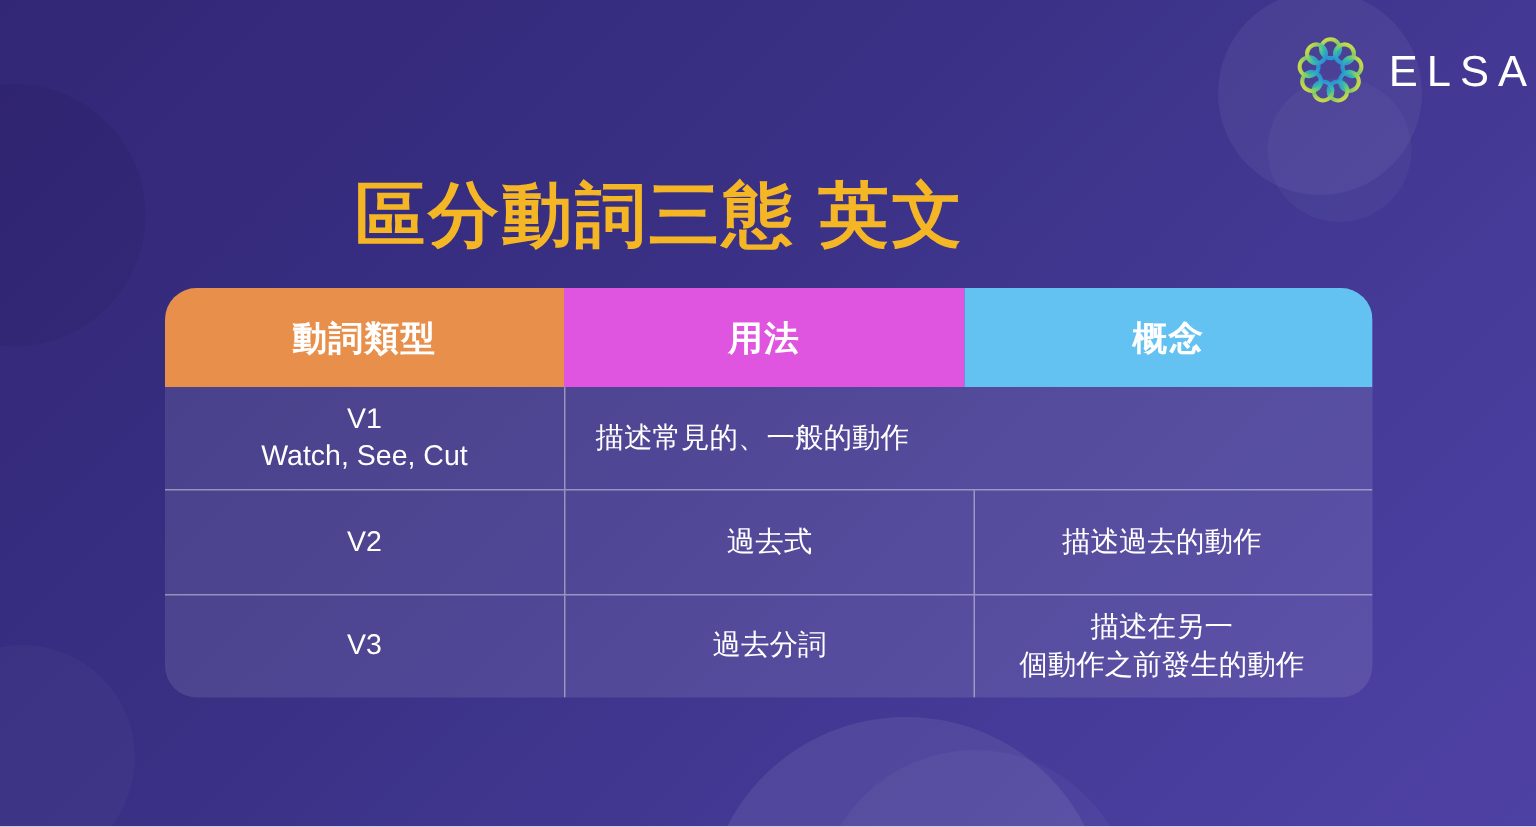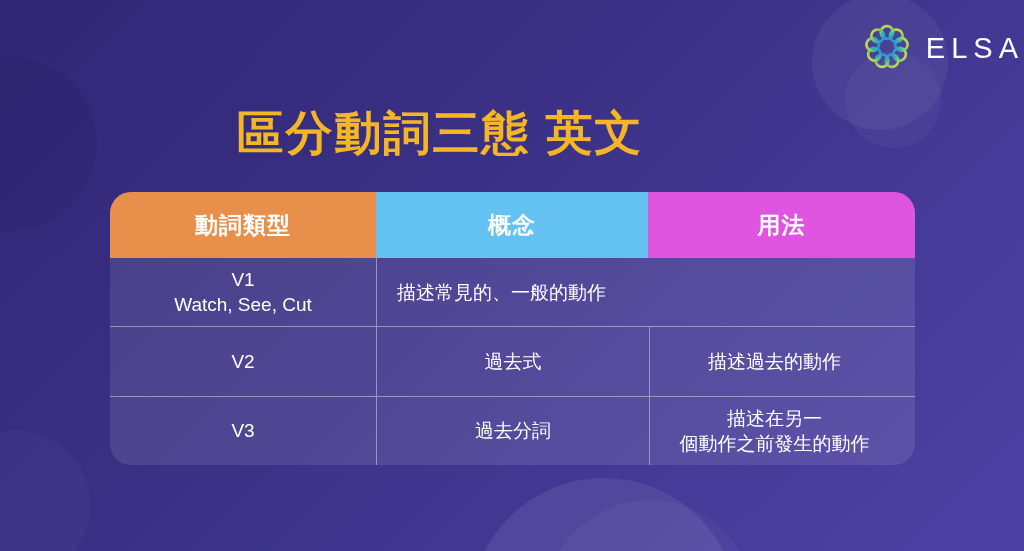--- a/index.html
+++ b/index.html
@@ -92,21 +92,21 @@
     letter-spacing: 6px;
     font-weight: 400;
     line-height: 1;
     padding-top: 2px;
   }
 
   
   #page-title {
     position: absolute;
     left: 0;
-    top: 102px;
+    top: 112px;
     width: 880px;
     text-align: center;
     color: #f5b626;
     font-size: 47px;
     font-weight: bold;
     letter-spacing: 2px;
     line-height: 62px;
     white-space: nowrap;
   }
 
@@ -225,22 +225,22 @@
     </svg>
     <div id="logo-wordmark">ELSA</div>
   </div>
 
   <div id="page-title">區分動詞三態 英文</div>
 
   <div id="verb-table">
 
     <div class="thead">
       <div class="th c1">動詞類型</div>
+      <div class="th c3">用法</div>
       <div class="th c2">概念</div>
-      <div class="th c3">用法</div>
     </div>
 
     <div class="tbody">
 
       <div class="tr">
         <div class="td c1">
           <span class="cell-line">V1</span>
           <span class="cell-line">Watch, See, Cut</span>
         </div>
         <div class="td c3">

